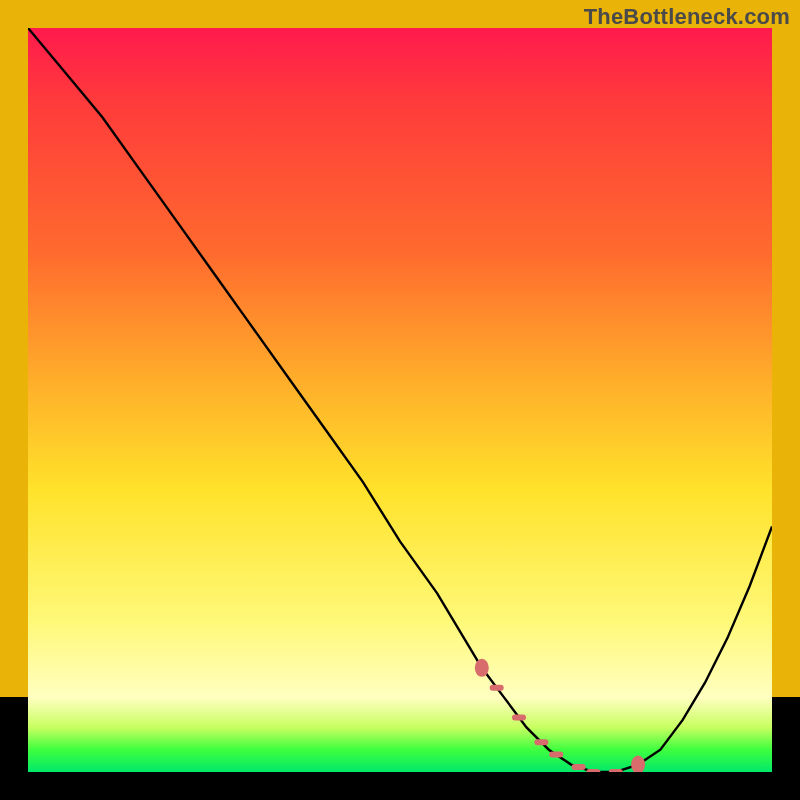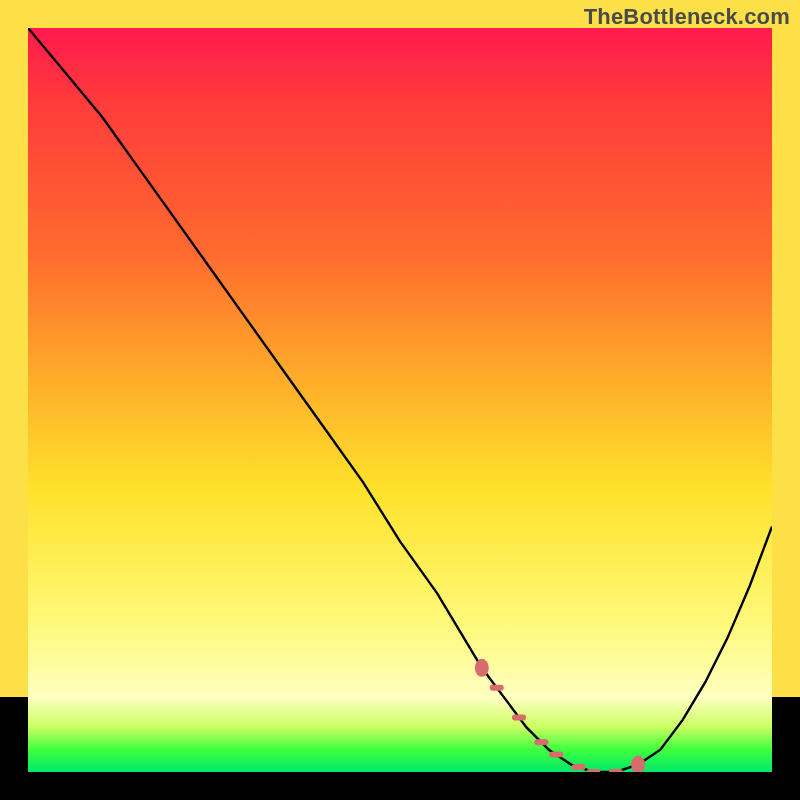--- a/index.html
+++ b/index.html
@@ -10,21 +10,21 @@
     background: #000;
     font-family: Arial, Helvetica, sans-serif;
     overflow: hidden;
   }
   .frame {
     position: absolute;
     left: 0;
     top: 0;
     width: 800px;
     height: 697px;
-    background: #fde047;
+    background: #eab308;
     text-decoration: underline;
   }
   .watermark {
     position: absolute;
     top: 4px;
     right: 10px;
     color: #4a4a4a;
     font-size: 22px;
     font-weight: bold;
     letter-spacing: 0.2px;

